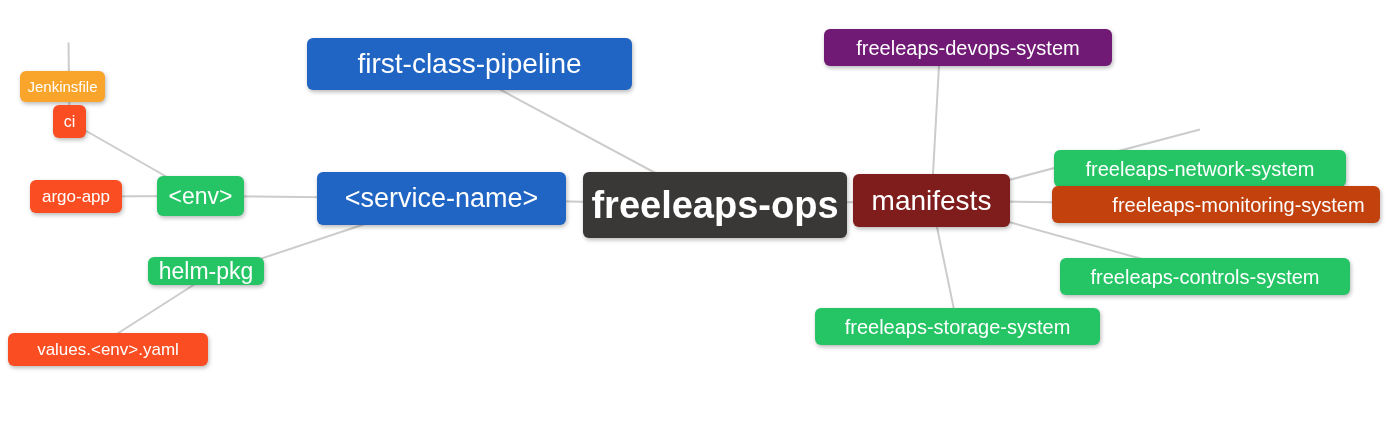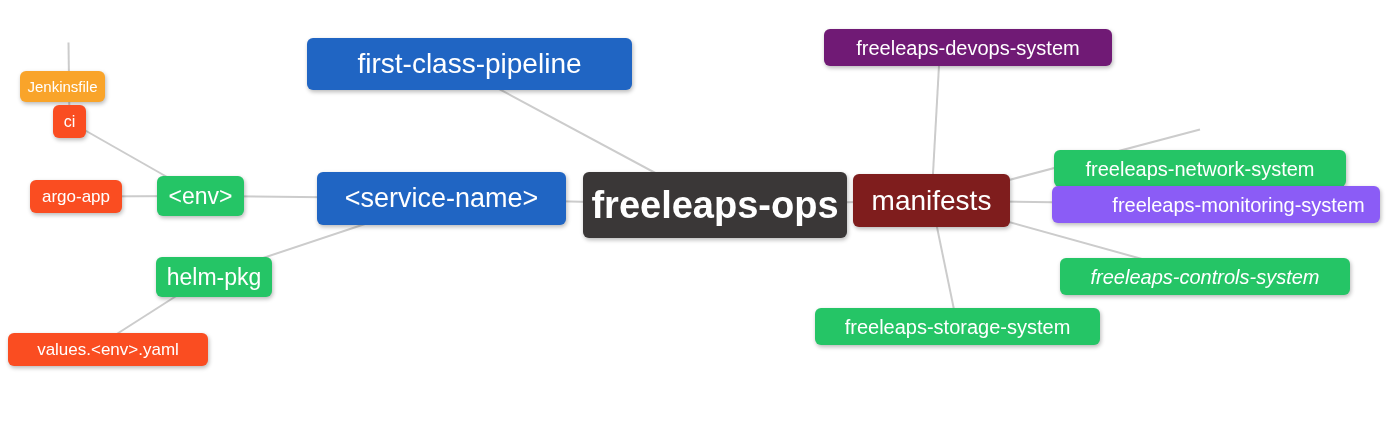--- a/index.html
+++ b/index.html
@@ -57,24 +57,24 @@
       <line x1="931.5" y1="200.5" x2="940" y2="47.5" stroke="#cccccc"></line>
       <line x1="931.5" y1="200.5" x2="1200" y2="129.5" stroke="#cccccc"></line>
       <line x1="931.5" y1="200.5" x2="1216" y2="204.5" stroke="#cccccc"></line>
       <line x1="931.5" y1="200.5" x2="1205" y2="276.5" stroke="#cccccc"></line>
       <line x1="931.5" y1="200.5" x2="957.5" y2="326.5" stroke="#cccccc"></line>
     </svg>
 <div class="node" style="left: 20px; top: 27px; width: 85px; height: 31px; font-size: 15px; background: rgb(249, 164, 42); margin-top: 44px;">Jenkinsfile</div>
     <div class="node" style="left: 53px; top: 105px; width: 33px; height: 33px; font-size: 16px; background: rgb(250, 77, 33);">ci</div>
     <div class="node" style="left: 30px; top: 180px; width: 92px; height: 33px; font-size: 17px; background: rgb(250, 77, 33);">argo-app</div>
     <div class="node" style="left: 157px; top: 176px; width: 87px; height: 40px; font-size: 23px; background: rgb(37, 197, 102);">&lt;env&gt;</div>
-    <div class="node" style="left: 156px; top: 257px; width: 116px; height: 40px; font-size: 23px; background: rgb(37, 197, 102);">helm-pkg</div>
+    <div class="node" style="left: 148px; top: 257px; width: 116px; height: 28px; font-size: 23px; background: rgb(37, 197, 102);">helm-pkg</div>
     <div class="node" style="left: 8px; top: 333px; width: 200px; height: 33px; font-size: 17px; background: rgb(250, 77, 33);">values.&lt;env&gt;.yaml</div>
     <div class="node" style="left: 307px; top: 38px; width: 325px; height: 52px; font-size: 28px; background: rgb(32, 101, 195);">first-class-pipeline</div>
     <div class="node" style="left: 317px; top: 172px; width: 249px; height: 53px; font-size: 27px; background: rgb(32, 101, 195);">&lt;service-name&gt;</div>
     <div class="node" style="left: 583px; top: 172px; width: 264px; height: 66px; font-size: 38px; background: rgb(58, 55, 55); font-weight: bold;">freeleaps-ops</div>
     <div class="node" style="left: 853px; top: 174px; width: 157px; height: 53px; font-size: 28px; background: #7f1d1d;">manifests</div>
     <div class="node" style="left: 824px; top: 29px; width: 288px; height: 37px; font-size: 20px; background: #701a75;">freeleaps-devops-system</div>
     <div class="node" style="left: 1054px; top: 111px; width: 292px; height: 37px; font-size: 20px; background: rgb(37, 197, 102); margin-top: 39px;">freeleaps-network-system</div>
-    <div class="node" style="left: 1052px; top: 186px; width: 328px; height: 37px; font-size: 20px; background: #8b5cf6; padding-left: 45px;">freeleaps-monitoring-system</div>
-    <div class="node" style="left: 1060px; top: 258px; width: 290px; height: 37px; font-size: 20px; background: rgb(37, 197, 102); font-style: italic;">freeleaps-controls-system</div>
+    <div class="node" style="left: 1052px; top: 186px; width: 328px; height: 37px; font-size: 20px; background: #c2410c; padding-left: 45px;">freeleaps-monitoring-system</div>
+    <div class="node" style="left: 1060px; top: 258px; width: 290px; height: 37px; font-size: 20px; background: rgb(37, 197, 102);">freeleaps-controls-system</div>
     <div class="node" style="left: 815px; top: 308px; width: 285px; height: 37px; font-size: 20px; background: rgb(37, 197, 102);">freeleaps-storage-system</div>
   </div>
 
 </body></html>

